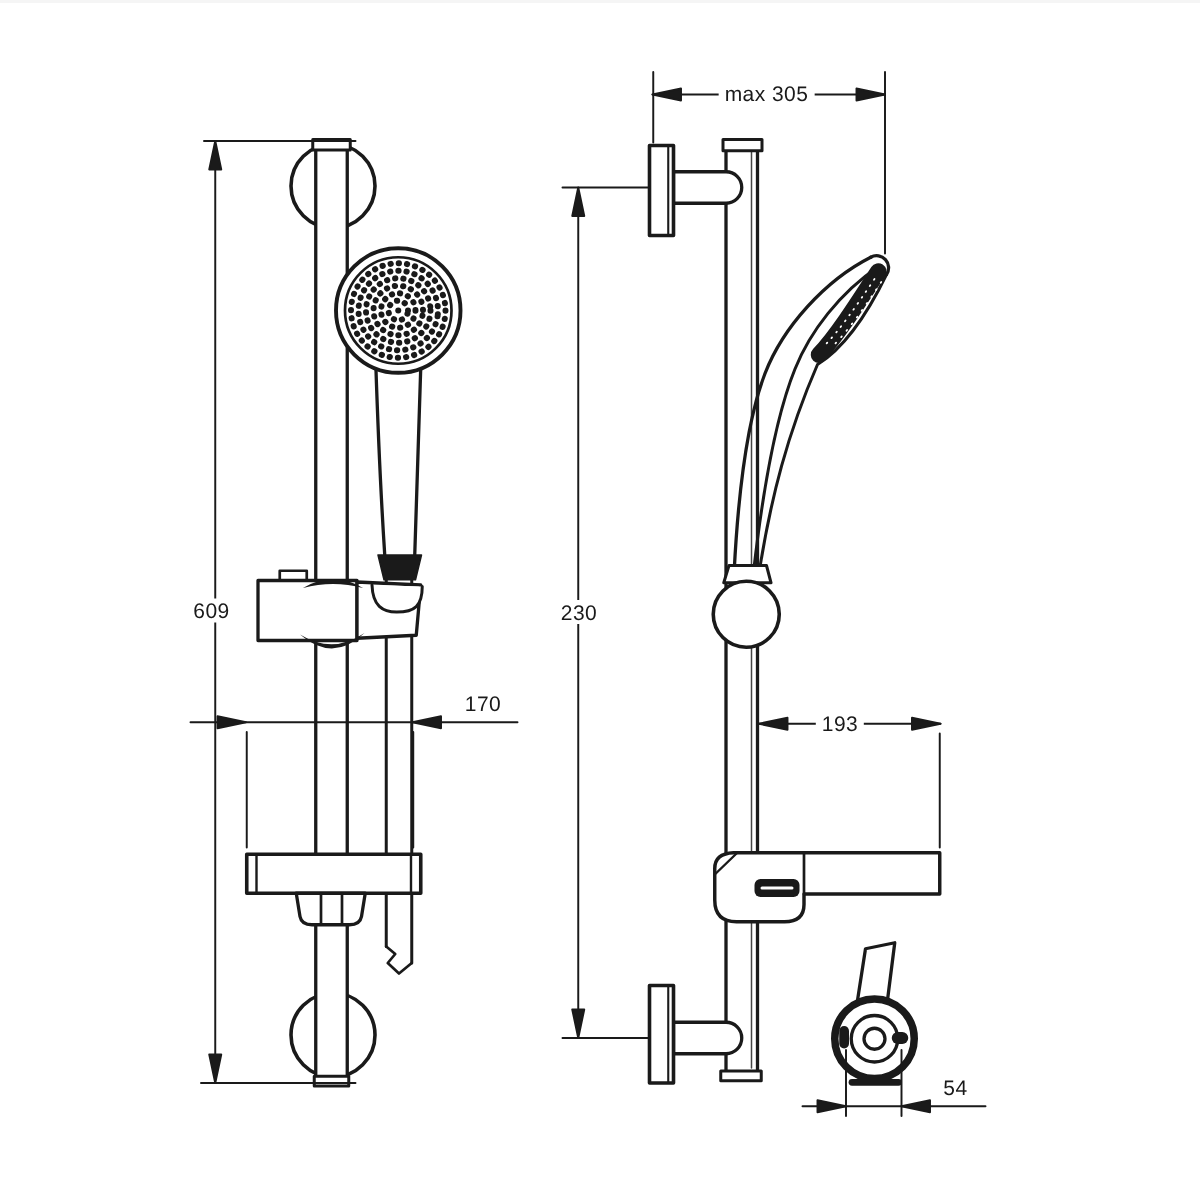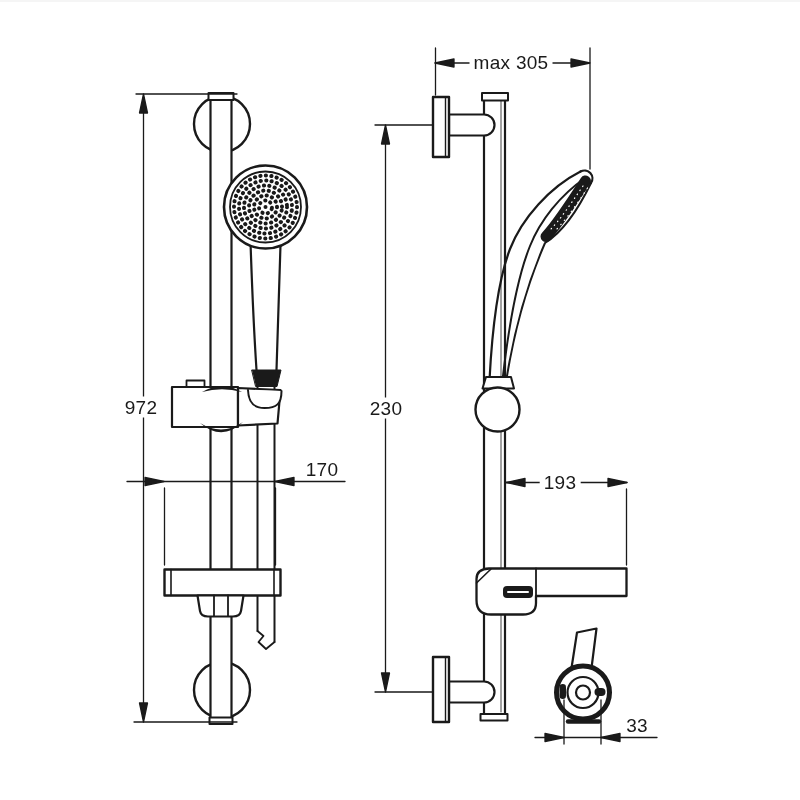--- a/index.html
+++ b/index.html
@@ -1,18 +1,18 @@
 <!DOCTYPE html>
 <html><head>
 <meta charset="utf-8">
 <style>
   html,body{margin:0;padding:0;background:#fff;}
   #page{position:relative;width:800px;height:800px;background:#ffffff;border-top:2px solid #f5f5f5;box-sizing:border-box;overflow:hidden;font-family:"Liberation Sans",sans-serif;}
   svg{position:absolute;left:0;top:0;}
-  .dim-label{position:absolute;transform:translate(-50%,-50%);font-size:19px;line-height:1;color:#1a1a1a;white-space:nowrap;letter-spacing:.3px;}
+  .dim-label{position:absolute;transform:translate(-50%,-50%);font-size:14px;line-height:1;color:#1a1a1a;white-space:nowrap;letter-spacing:.3px;}
   .dim-label.bg{background:#ffffff;padding:1px 4px;}
 </style>
 </head>
 <body>
 
 <div id="page">
 
 <svg width="800" height="800" viewBox="0 0 800 800">
   <g fill="none" stroke="#1a1a1a" stroke-linecap="round" stroke-linejoin="round">
 
@@ -150,20 +150,20 @@
       </g>
 
       <g>
         <path d="M535,735.5 H657 M564,698 V742 M601,698 V742"></path>
         <path d="M564,735.5 L545,731.5 L545,739.5 Z M601,735.5 L620,731.5 L620,739.5 Z" fill="#1a1a1a"></path>
       </g>
     </g>
   </g>
 </svg>
 
-<div class="dim-label bg" style="left:141px;top:405px">972</div>
+<div class="dim-label bg" style="left:141px;top:405px">609</div>
 <div class="dim-label" style="left:322px;top:467px">170</div>
 <div class="dim-label bg" style="left:511px;top:60px">max 305</div>
 <div class="dim-label bg" style="left:386px;top:406px">230</div>
 <div class="dim-label bg" style="left:560px;top:480px">193</div>
-<div class="dim-label" style="left:637px;top:723px">33</div>
+<div class="dim-label" style="left:637px;top:723px">54</div>
 
 </div>
 
 </body></html>

